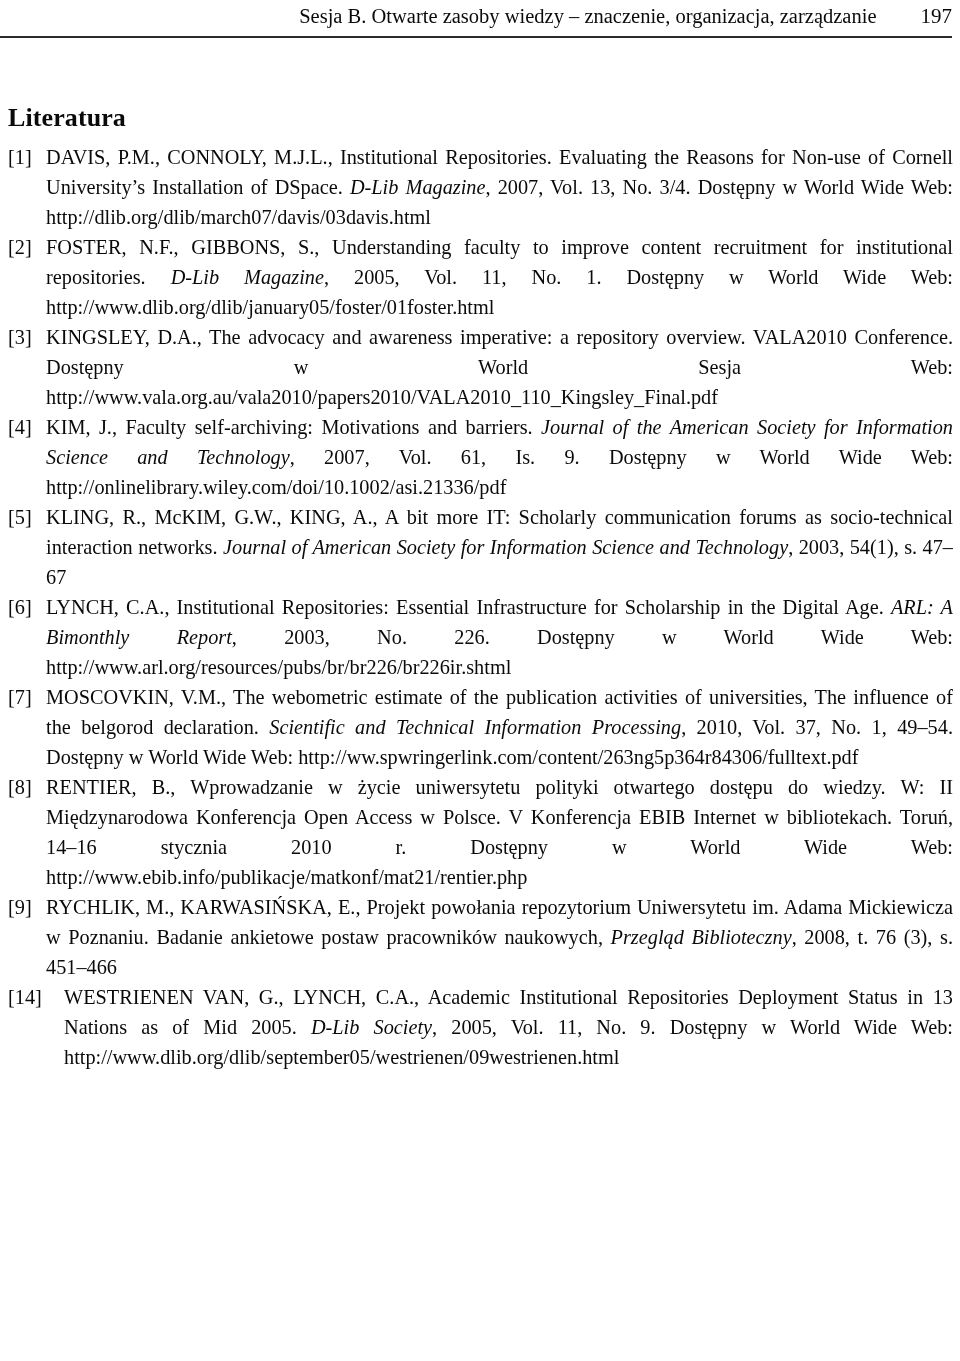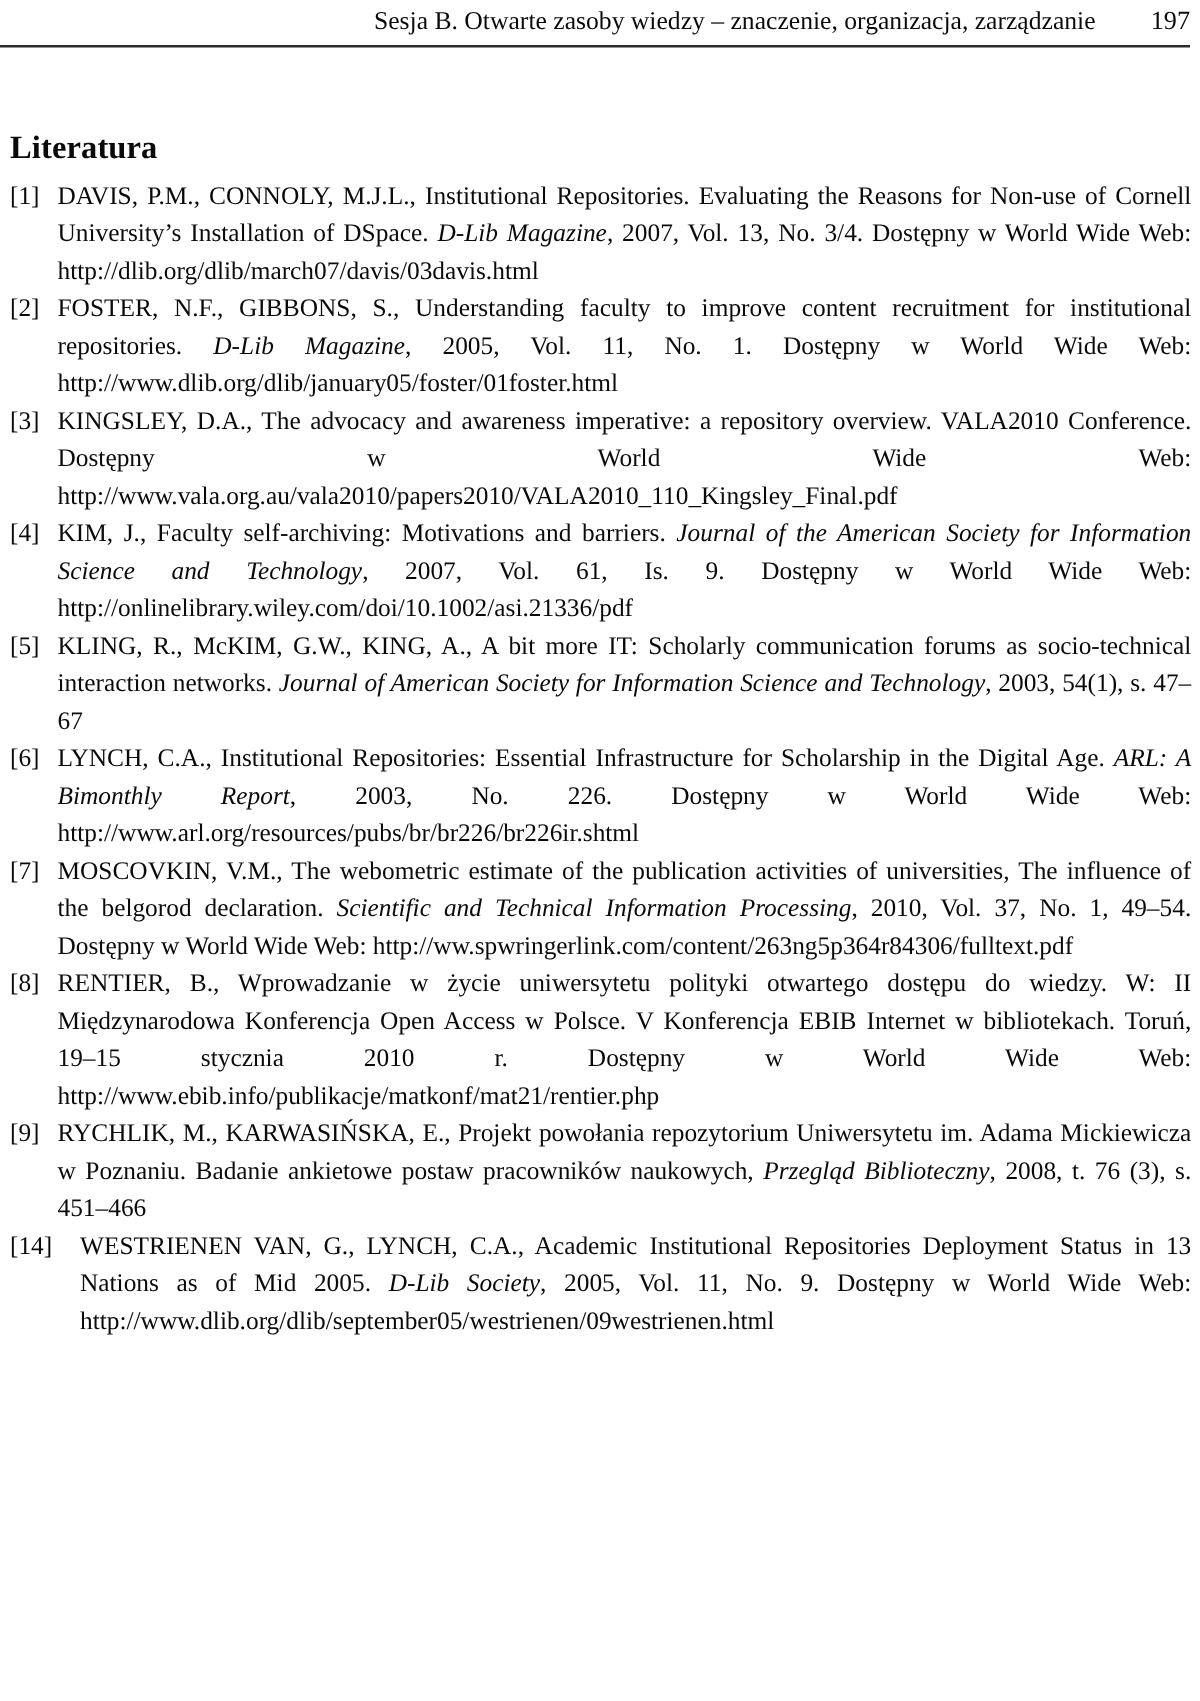--- a/index.html
+++ b/index.html
@@ -114,41 +114,41 @@
       <div class="ref">
         <span class="marker">[1]</span>
         <span class="body">DAVIS, P.M., CONNOLY, M.J.L., Institutional Repositories. Evaluating the Reasons for Non-use of Cornell University’s Installation of DSpace. <i>D-Lib Magazine</i>, 2007, Vol. 13, No. 3/4. Dostępny w World Wide Web: http://dlib.org/dlib/march07/davis/03davis.html</span>
       </div>
       <div class="ref">
         <span class="marker">[2]</span>
         <span class="body">FOSTER, N.F., GIBBONS, S., Understanding faculty to improve content recruitment for institutional repositories. <i>D-Lib Magazine</i>, 2005, Vol. 11, No. 1. Dostępny w World Wide Web: http://www.dlib.org/dlib/january05/foster/01foster.html</span>
       </div>
       <div class="ref">
         <span class="marker">[3]</span>
-        <span class="body">KINGSLEY, D.A., The advocacy and awareness imperative: a repository overview. VALA2010 Conference. Dostępny w World Wide Web: http://www.vala.org.au/vala2010/papers2010/VALA2010_110_Kingsley_Final.pdf</span>
+        <span class="body">KINGSLEY, D.A., The advocacy and awareness imperative: a repository overview. VALA2010 Conference. Dostępny w World Sesja Web: http://www.vala.org.au/vala2010/papers2010/VALA2010_110_Kingsley_Final.pdf</span>
       </div>
       <div class="ref">
         <span class="marker">[4]</span>
         <span class="body">KIM, J., Faculty self-archiving: Motivations and barriers. <i>Journal of the American Society for Information Science and Technology</i>, 2007, Vol. 61, Is. 9. Dostępny w World Wide Web: http://onlinelibrary.wiley.com/doi/10.1002/asi.21336/pdf</span>
       </div>
       <div class="ref">
         <span class="marker">[5]</span>
         <span class="body">KLING, R., McKIM, G.W., KING, A., A bit more IT: Scholarly communication forums as socio-technical interaction networks. <i>Journal of American Society for Information Science and Technology</i>, 2003, 54(1), s. 47–67</span>
       </div>
       <div class="ref">
         <span class="marker">[6]</span>
         <span class="body">LYNCH, C.A., Institutional Repositories: Essential Infrastructure for Scholarship in the Digital Age. <i>ARL: A Bimonthly Report</i>, 2003, No. 226. Dostępny w World Wide Web: http://www.arl.org/resources/pubs/br/br226/br226ir.shtml</span>
       </div>
       <div class="ref">
         <span class="marker">[7]</span>
         <span class="body">MOSCOVKIN, V.M., The webometric estimate of the publication activities of universities, The influence of the belgorod declaration. <i>Scientific and Technical Information Processing</i>, 2010, Vol. 37, No. 1, 49–54. Dostępny w World Wide Web: http://ww.spwringerlink.com/content/263ng5p364r84306/fulltext.pdf</span>
       </div>
       <div class="ref">
         <span class="marker">[8]</span>
-        <span class="body">RENTIER, B., Wprowadzanie w życie uniwersytetu polityki otwartego dostępu do wiedzy. W: II Międzynarodowa Konferencja Open Access w Polsce. V Konferencja EBIB Internet w bibliotekach. Toruń, 19–15 stycznia 2010 r. Dostępny w World Wide Web: http://www.ebib.info/publikacje/matkonf/mat21/rentier.php</span>
+        <span class="body">RENTIER, B., Wprowadzanie w życie uniwersytetu polityki otwartego dostępu do wiedzy. W: II Międzynarodowa Konferencja Open Access w Polsce. V Konferencja EBIB Internet w bibliotekach. Toruń, 14–16 stycznia 2010 r. Dostępny w World Wide Web: http://www.ebib.info/publikacje/matkonf/mat21/rentier.php</span>
       </div>
       <div class="ref">
         <span class="marker">[9]</span>
         <span class="body">RYCHLIK, M., KARWASIŃSKA, E., Projekt powołania repozytorium Uniwersytetu im. Adama Mickiewicza w Poznaniu. Badanie ankietowe postaw pracowników naukowych, <i>Przegląd Biblioteczny</i>, 2008, t. 76 (3), s. 451–466</span>
       </div>
       <div class="ref wide">
         <span class="marker">[14]</span>
         <span class="body">WESTRIENEN VAN, G., LYNCH, C.A., Academic Institutional Repositories Deployment Status in 13 Nations as of Mid 2005. <i>D-Lib Society</i>, 2005, Vol. 11, No. 9. Dostępny w World Wide Web: http://www.dlib.org/dlib/september05/westrienen/09westrienen.html</span>
       </div>
     </div>

